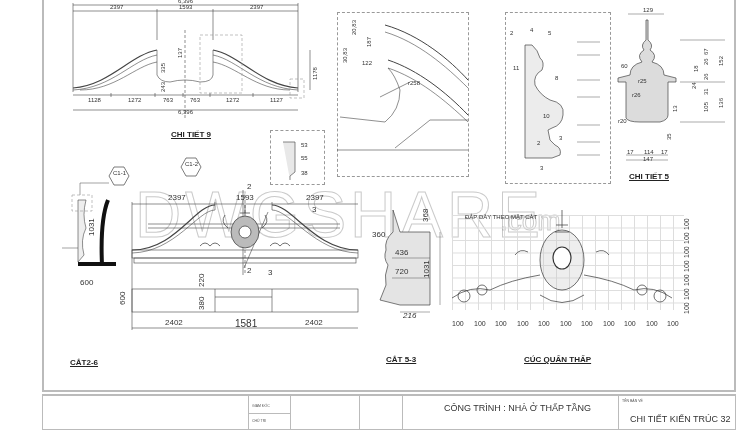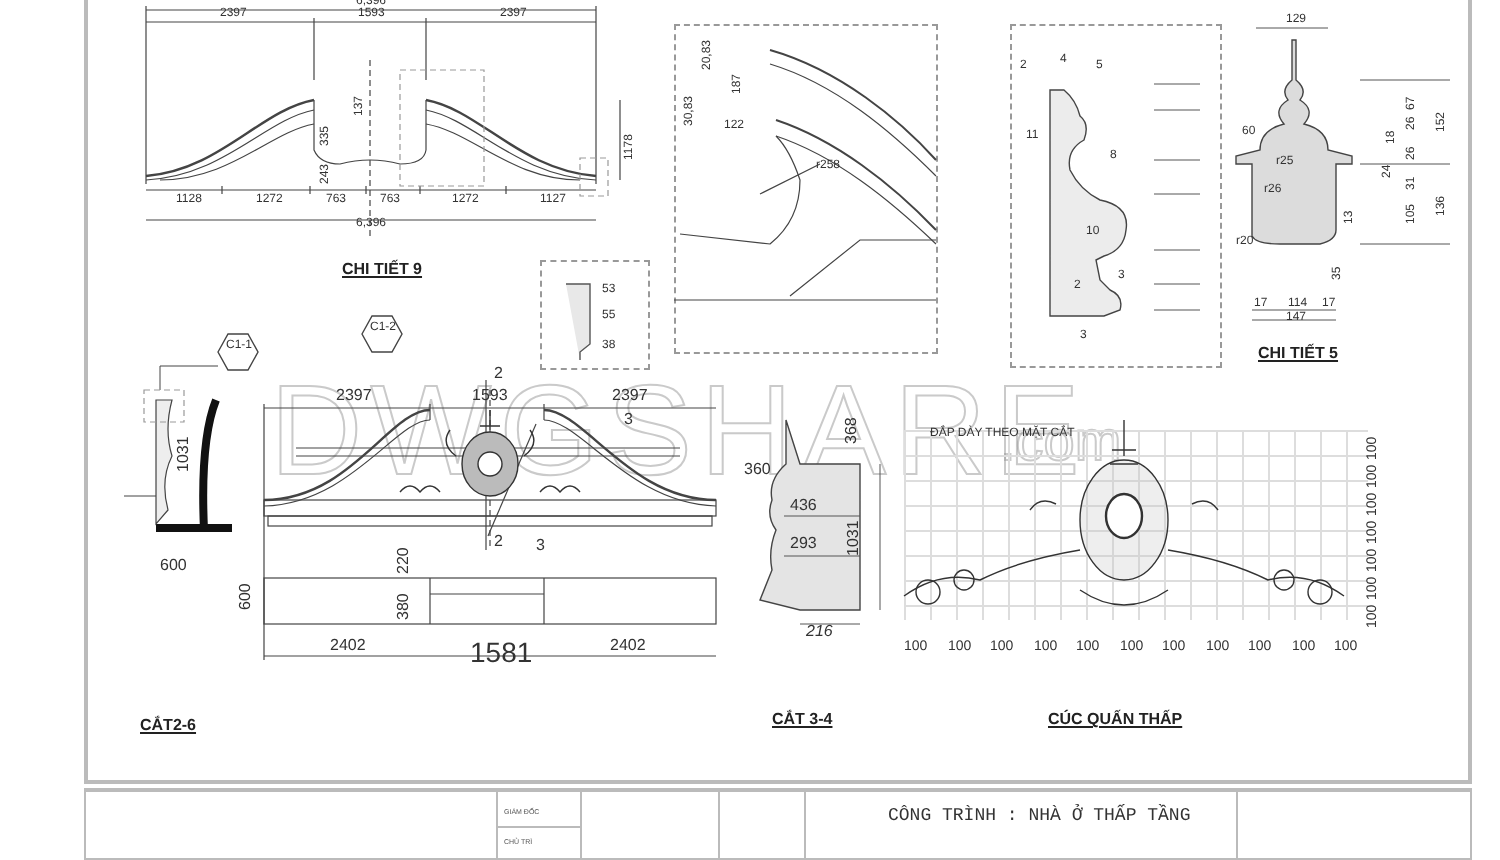--- a/index.html
+++ b/index.html
@@ -5,21 +5,21 @@
   html,body{margin:0;padding:0;background:#fff;}
   body{width:750px;height:430px;position:relative;overflow:hidden;font-family:"Liberation Sans",sans-serif;color:#222;}
   .frame{position:absolute;left:42px;top:0;width:694px;height:392px;border-left:2px solid #bbb;border-right:2px solid #bbb;border-bottom:2px solid #bbb;box-sizing:border-box;}
   .tb{position:absolute;left:42px;top:394px;width:694px;height:36px;border:1px solid #bbb;border-top:2px solid #bbb;box-sizing:border-box;}
   .dim{position:absolute;font-size:6px;color:#333;white-space:nowrap;}
   .dim.v{transform:rotate(-90deg);transform-origin:left top;}
   .label{position:absolute;font-size:8px;font-weight:bold;text-decoration:underline;white-space:nowrap;}
   .dash{position:absolute;border:1px dashed #999;box-sizing:border-box;}
   .wm{position:absolute;font-size:64px;color:rgba(180,180,180,0.35);font-weight:normal;letter-spacing:4px;white-space:nowrap;-webkit-text-stroke:1px rgba(150,150,150,0.5);color:transparent;}
   .wm2{position:absolute;font-size:28px;color:transparent;-webkit-text-stroke:1px rgba(150,150,150,0.5);white-space:nowrap;}
-  .tbcell{position:absolute;border-right:1px solid #bbb;height:100%;top:0;font-family:Liberation Mono, monospace;}
+  .tbcell{position:absolute;border-right:1px solid #bbb;height:100%;top:0;}
   .tbtext{position:absolute;font-size:9px;white-space:nowrap;color:#333;}
   .tbsmall{position:absolute;font-size:3.5px;white-space:nowrap;color:#555;}
   .grid{position:absolute;background-image:linear-gradient(#ddd 1px,transparent 1px),linear-gradient(90deg,#ddd 1px,transparent 1px);background-size:13px 12.5px;}
   svg{position:absolute;overflow:visible;}
 </style>
 </head>
 <body>
 
 <div class="frame"></div>
 
@@ -219,41 +219,41 @@
   <div class="dim" style="left:236px;top:193px;font-size:8px;">1593</div>
   <div class="dim" style="left:306px;top:193px;font-size:8px;">2397</div>
   <div class="dim" style="left:247px;top:182px;font-size:8px;">2</div>
   <div class="dim" style="left:247px;top:266px;font-size:8px;">2</div>
   <div class="dim" style="left:312px;top:205px;font-size:8px;">3</div>
   <div class="dim" style="left:268px;top:268px;font-size:8px;">3</div>
   <div class="dim v" style="left:197px;top:287px;font-size:8px;">220</div>
   <div class="dim v" style="left:197px;top:310px;font-size:8px;">380</div>
   <div class="dim v" style="left:118px;top:305px;font-size:8px;">600</div>
   <div class="dim" style="left:165px;top:318px;font-size:8px;">2402</div>
-  <div class="dim" style="left:235px;top:318px;font-size:14px;">1581</div>
+  <div class="dim" style="left:235px;top:318px;font-size:10px;">1581</div>
   <div class="dim" style="left:305px;top:318px;font-size:8px;">2402</div>
 </div>
 
 <div>
   <svg width="750" height="430" style="left:0;top:0;">
     <path d="M393 210 L 393 232 Q 384 240 386 250 Q 383 258 388 265 Q 384 275 386 285 L 380 300 L 400 305 L 430 305 L 430 232 L 400 232 Z" fill="#e4e4e4" stroke="#444" stroke-width="0.7"></path>
     <g stroke="#555" stroke-width="0.5">
       <line x1="392" y1="258" x2="430" y2="258"></line>
       <line x1="392" y1="278" x2="430" y2="278"></line>
       <line x1="440" y1="232" x2="440" y2="305"></line>
       <line x1="400" y1="312" x2="430" y2="312"></line>
     </g>
   </svg>
   <div class="dim v" style="left:421px;top:222px;font-size:8px;">368</div>
   <div class="dim" style="left:372px;top:230px;font-size:8px;">360</div>
   <div class="dim" style="left:395px;top:248px;font-size:8px;">436</div>
-  <div class="dim" style="left:395px;top:267px;font-size:8px;">293</div>
+  <div class="dim" style="left:395px;top:267px;font-size:8px;">720</div>
   <div class="dim v" style="left:422px;top:278px;font-size:8px;">1031</div>
   <div class="dim" style="left:403px;top:311px;font-size:8px;font-style:italic;">216</div>
-  <div class="label" style="left:386px;top:355px;">CẮT 3-4</div>
+  <div class="label" style="left:386px;top:355px;">CẮT 5-3</div>
 </div>
 
 <div>
   <div class="grid" style="left:452px;top:215px;width:232px;height:95px;"></div>
   <svg width="750" height="430" style="left:0;top:0;">
     <g fill="none" stroke="#333" stroke-width="0.7">
       <ellipse cx="562" cy="260" rx="22" ry="30" fill="rgba(200,200,200,0.3)"></ellipse>
       <ellipse cx="562" cy="258" rx="9" ry="11" fill="#fff" stroke-width="1.2"></ellipse>
       <path d="M562 210 L 562 228 M556 225 L 568 225 M555 232 L 569 232"></path>
       <path d="M452 298 Q 470 285 490 290 Q 510 280 540 275 M672 298 Q 654 285 634 290 Q 614 280 584 275"></path>
@@ -297,13 +297,17 @@
     <div style="position:absolute;left:0;top:0;width:100%;height:17px;border-bottom:1px solid #bbb;"></div>
     <div style="position:absolute;left:0;top:17px;width:100%;height:17px;border-bottom:1px solid #bbb;"></div>
     <div class="tbsmall" style="left:4px;top:8px;">GIÁM ĐỐC</div>
     <div class="tbsmall" style="left:4px;top:23px;">CHỦ TRÌ</div>
   </div>
   <div class="tbcell" style="left:247px;width:69px;"></div>
   <div class="tbcell" style="left:316px;width:43px;"></div>
   <div class="tbcell" style="left:359px;width:216px;">
     <div class="tbtext" style="left:42px;top:7px;">CÔNG TRÌNH : NHÀ Ở THẤP TẦNG</div>
   </div>
+  <div style="position:absolute;left:575px;top:0;width:117px;height:100%;">
+    <div class="tbsmall" style="left:4px;top:3px;">TÊN BẢN VẼ</div>
+    <div class="tbtext" style="left:12px;top:18px;">CHI TIẾT KIẾN TRÚC 32</div>
+  </div>
 </div>
 
 </body></html>

